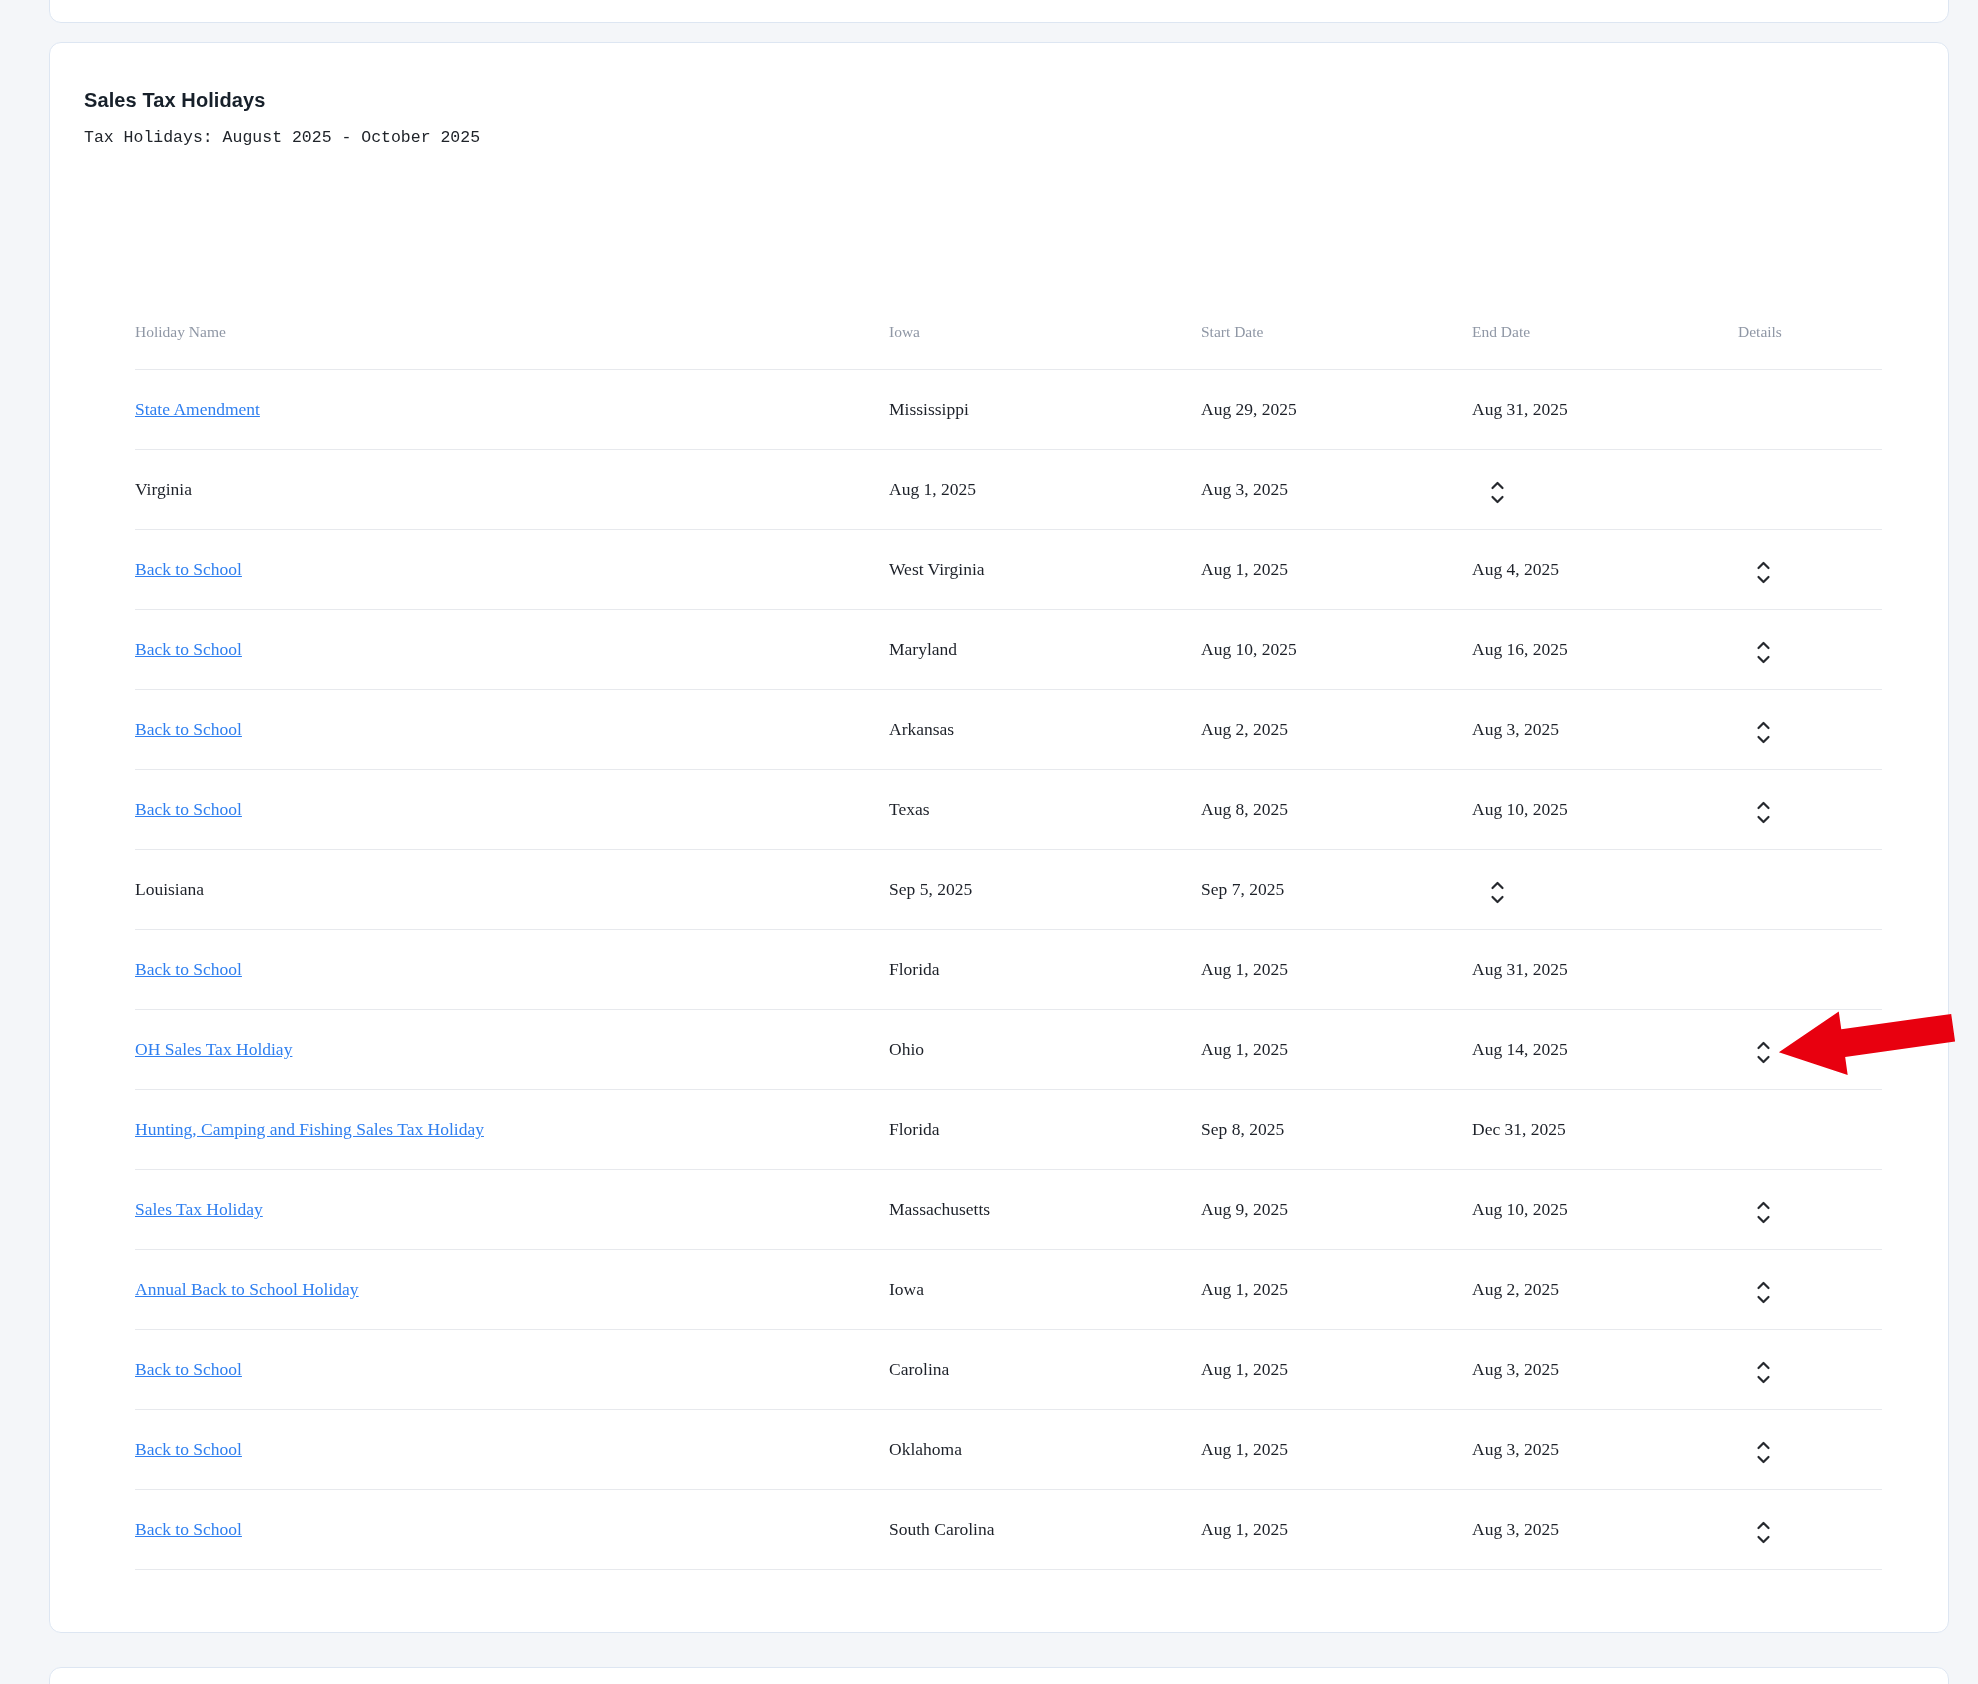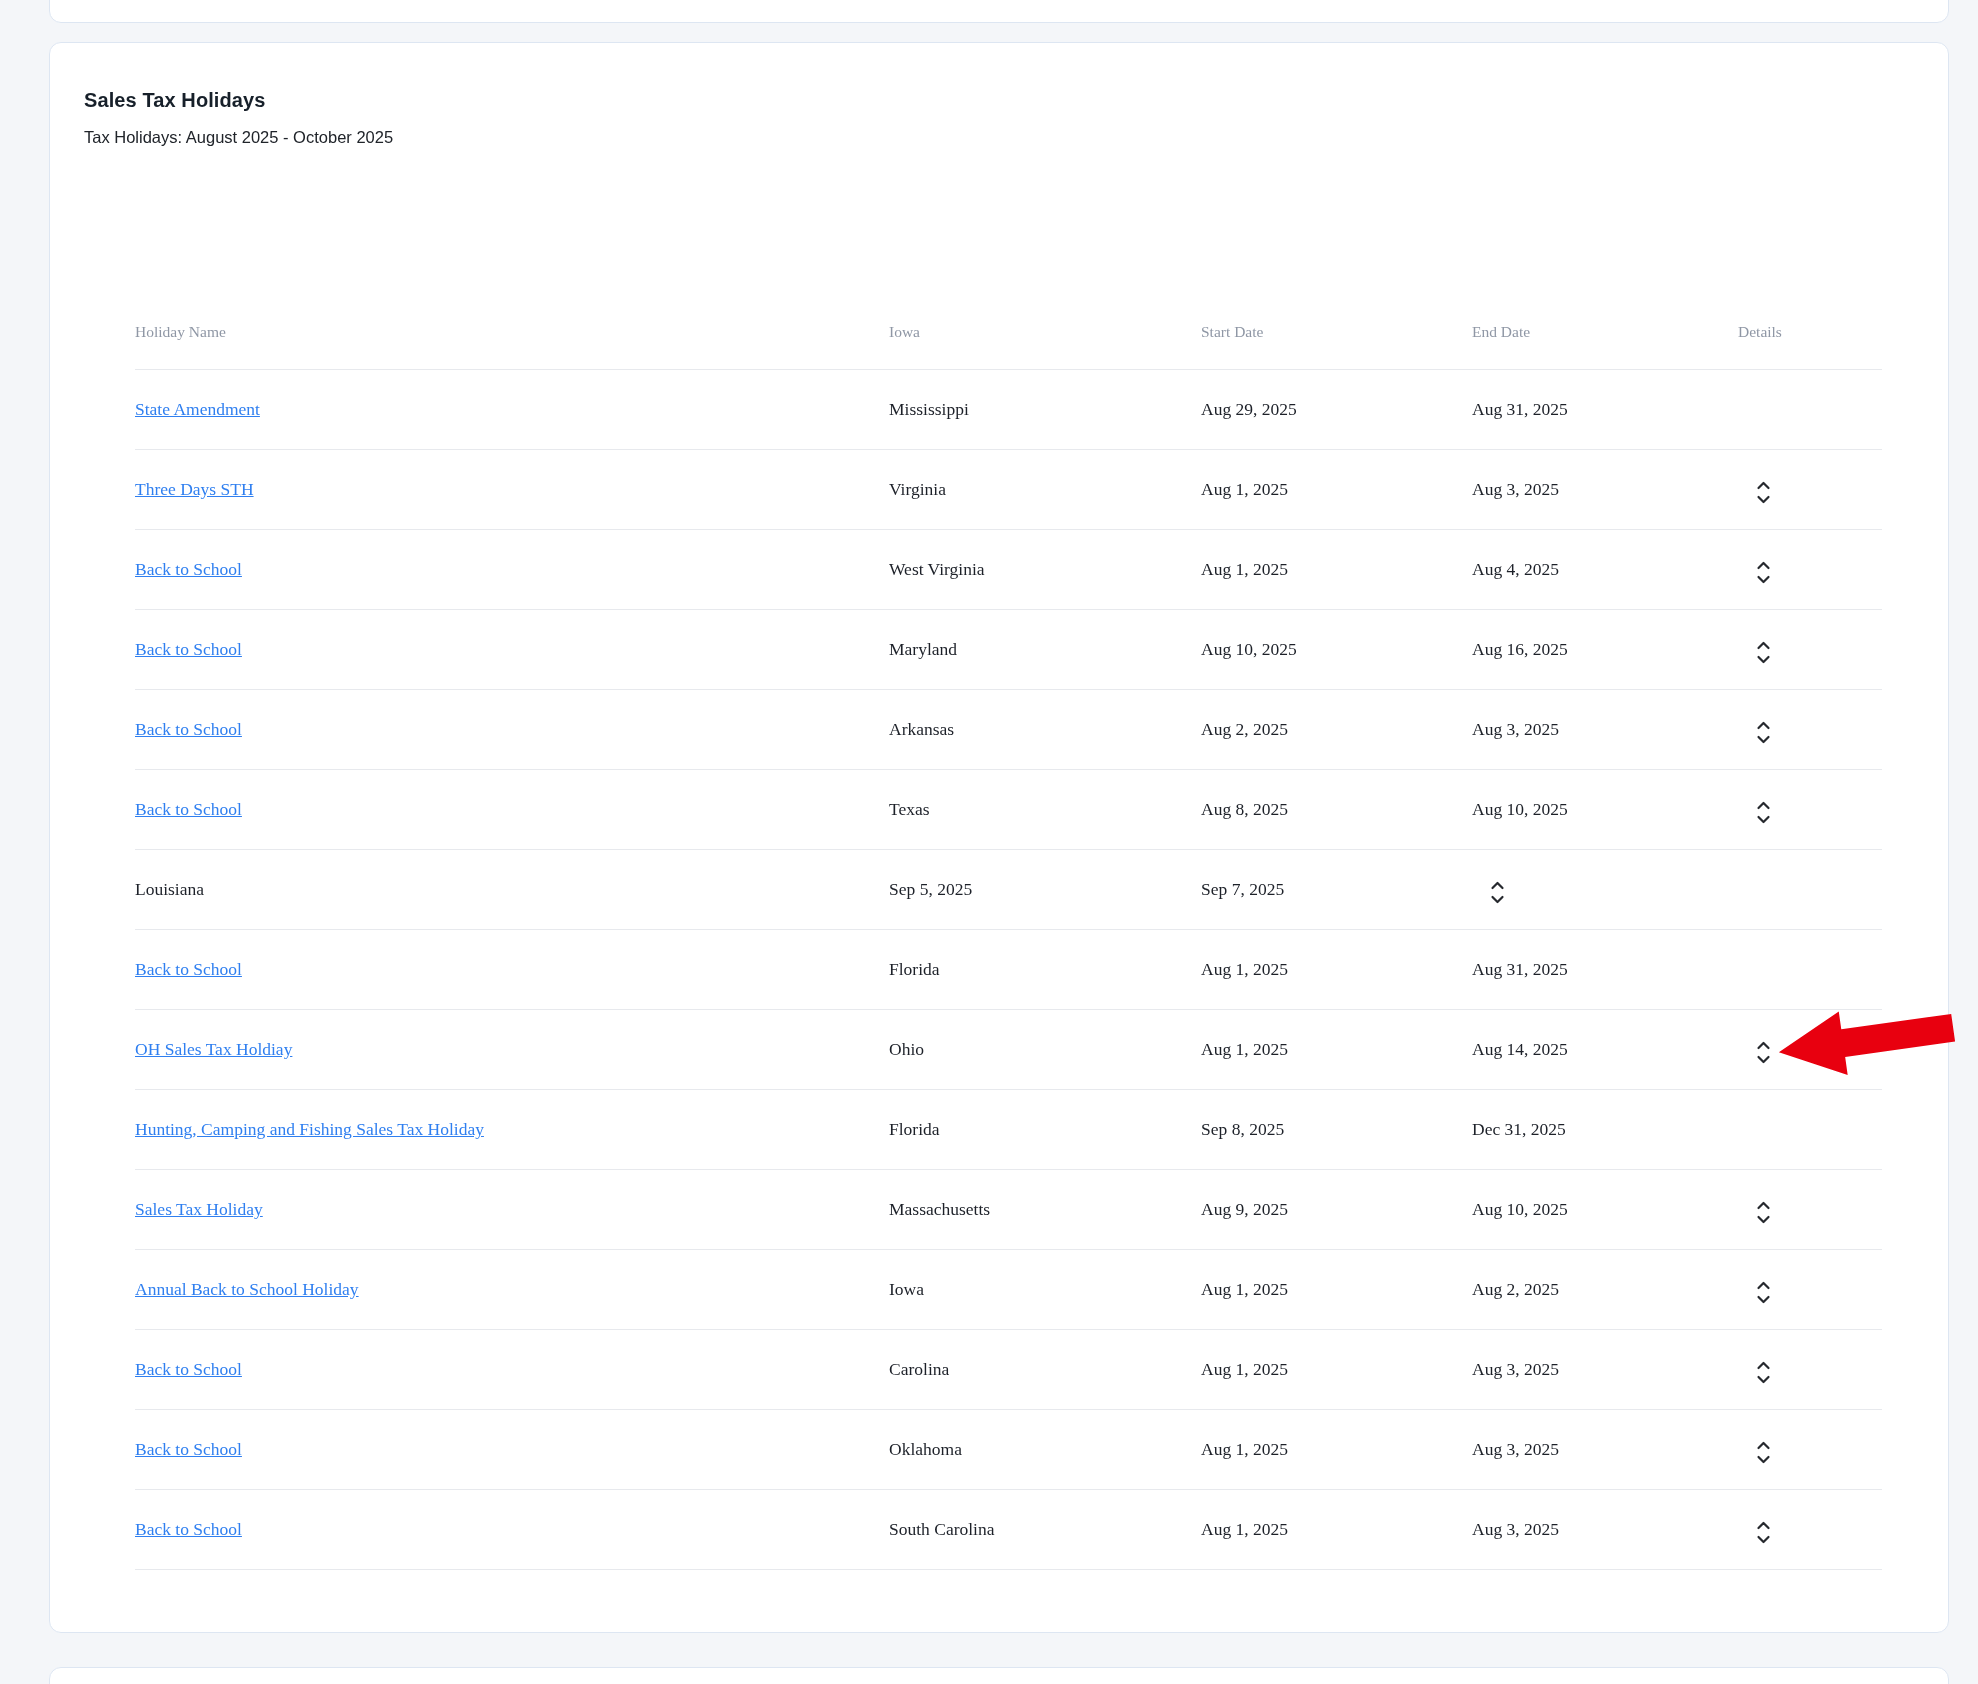--- a/index.html
+++ b/index.html
@@ -31,21 +31,21 @@
     position:absolute;left:49px;top:1667px;width:1900px;height:60px;
     background:#fff;border:1px solid var(--card-border);border-radius:12px;
   }
 
   .card{
     position:absolute;left:49px;top:42px;width:1900px;height:1591px;
     background:#fff;border:1px solid var(--card-border);border-radius:12px;
   }
   .card-header{padding:46px 0 0 34px;}
   .title{font-size:20px;font-weight:bold;color:#17202a;letter-spacing:.1px;}
-  .subtitle{margin-top:16px;font-size:16.5px;color:#20242a;}
+  .subtitle{margin-top:16px;font-size:16.5px;color:#20242a;font-family:Liberation Mono, monospace;}
 
   .table{position:absolute;left:85px;top:252px;width:1747px;}
   .thead, .trow{
     display:grid;
     grid-template-columns:754px 312px 271px 266px 1fr;
     align-items:center;
     font-family:Liberation Serif, serif;
   }
   .thead{height:74px;color:var(--header-text);font-size:15.5px;}
   .tbody .trow{height:80px;border-top:1px solid var(--divider);font-size:17.5px;color:var(--cell-text);}
@@ -100,23 +100,20 @@
           <polyline points="2.5,7 7.5,2 12.5,7" fill="none" stroke="#26292e" stroke-width="2.2" stroke-linecap="round" stroke-linejoin="round"></polyline>
         </svg>
         <svg width="15" height="9" viewBox="0 0 15 9">
           <polyline points="2.5,2 7.5,7 12.5,2" fill="none" stroke="#26292e" stroke-width="2.2" stroke-linecap="round" stroke-linejoin="round"></polyline>
         </svg>
       </span>
     </div>
   </div>
 
   <div class="trow">
-    <div class="cell">
-      <a class="link" href="#">Three Days STH</a>
-    </div>
     <div class="cell">Virginia</div>
     <div class="cell">Aug 1, 2025</div>
     <div class="cell">Aug 3, 2025</div>
     <div class="cell">
       <span class="expander">
         <svg width="15" height="9" viewBox="0 0 15 9">
           <polyline points="2.5,7 7.5,2 12.5,7" fill="none" stroke="#26292e" stroke-width="2.2" stroke-linecap="round" stroke-linejoin="round"></polyline>
         </svg>
         <svg width="15" height="9" viewBox="0 0 15 9">
           <polyline points="2.5,2 7.5,7 12.5,2" fill="none" stroke="#26292e" stroke-width="2.2" stroke-linecap="round" stroke-linejoin="round"></polyline>

